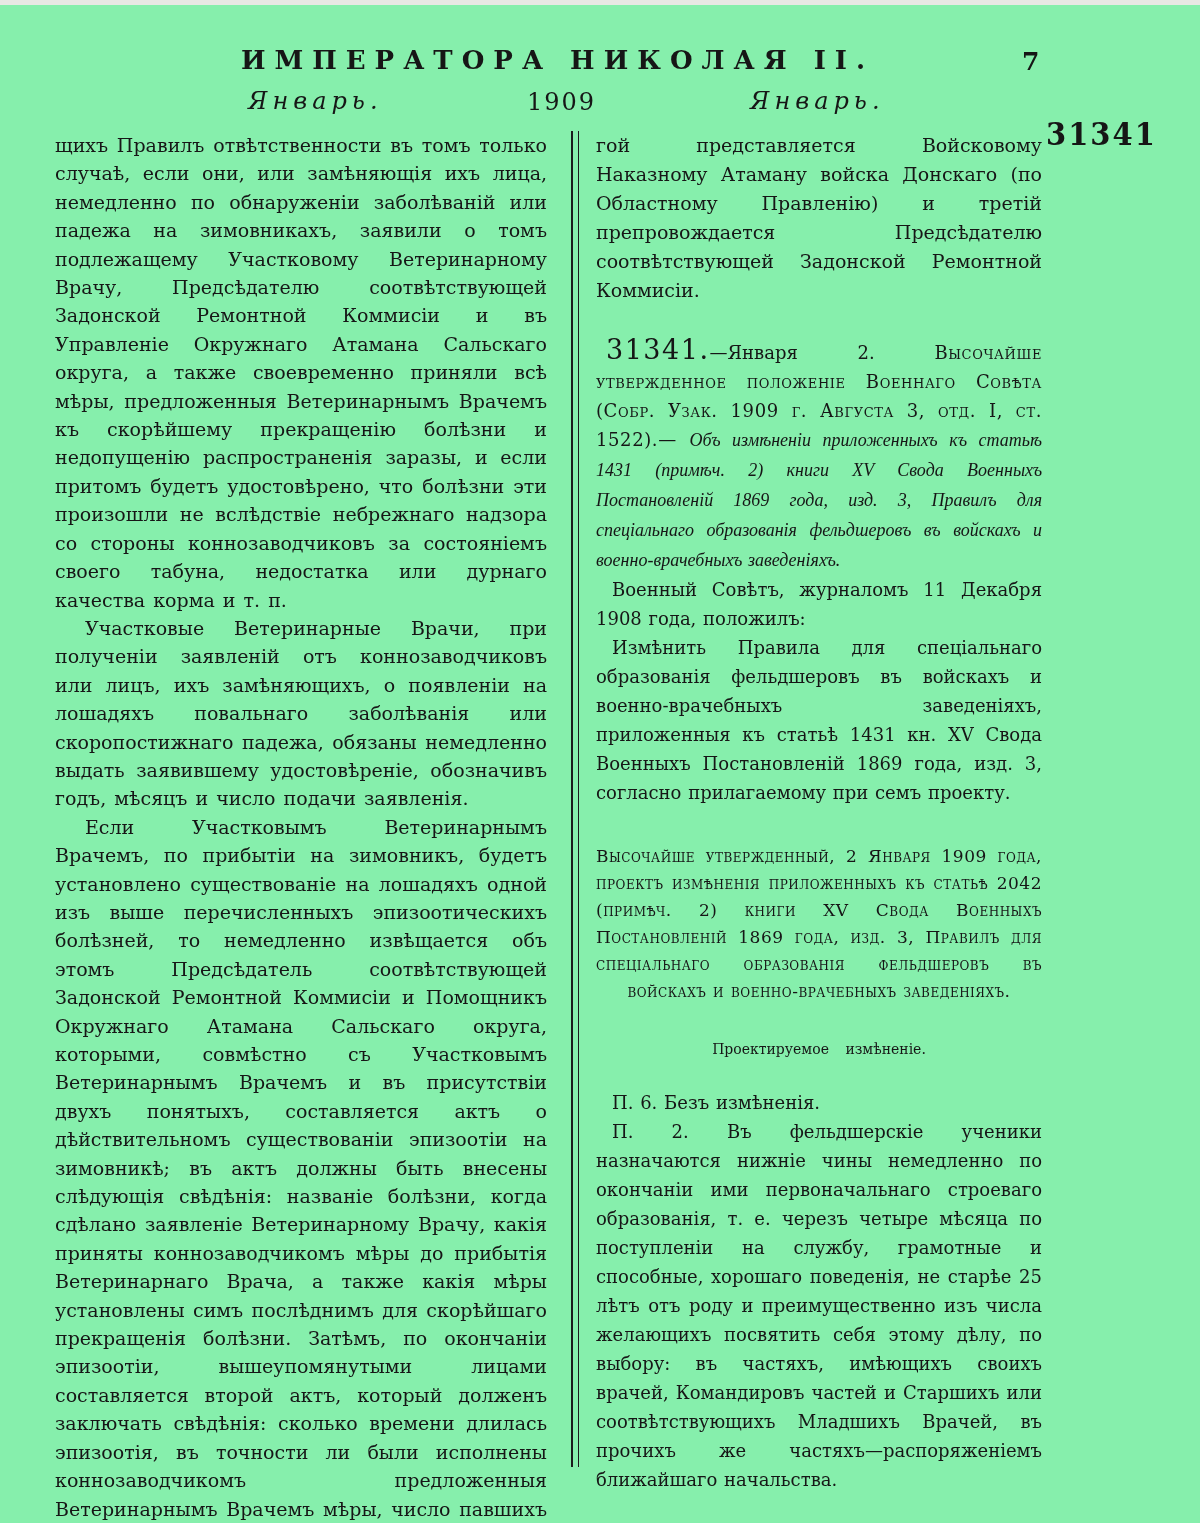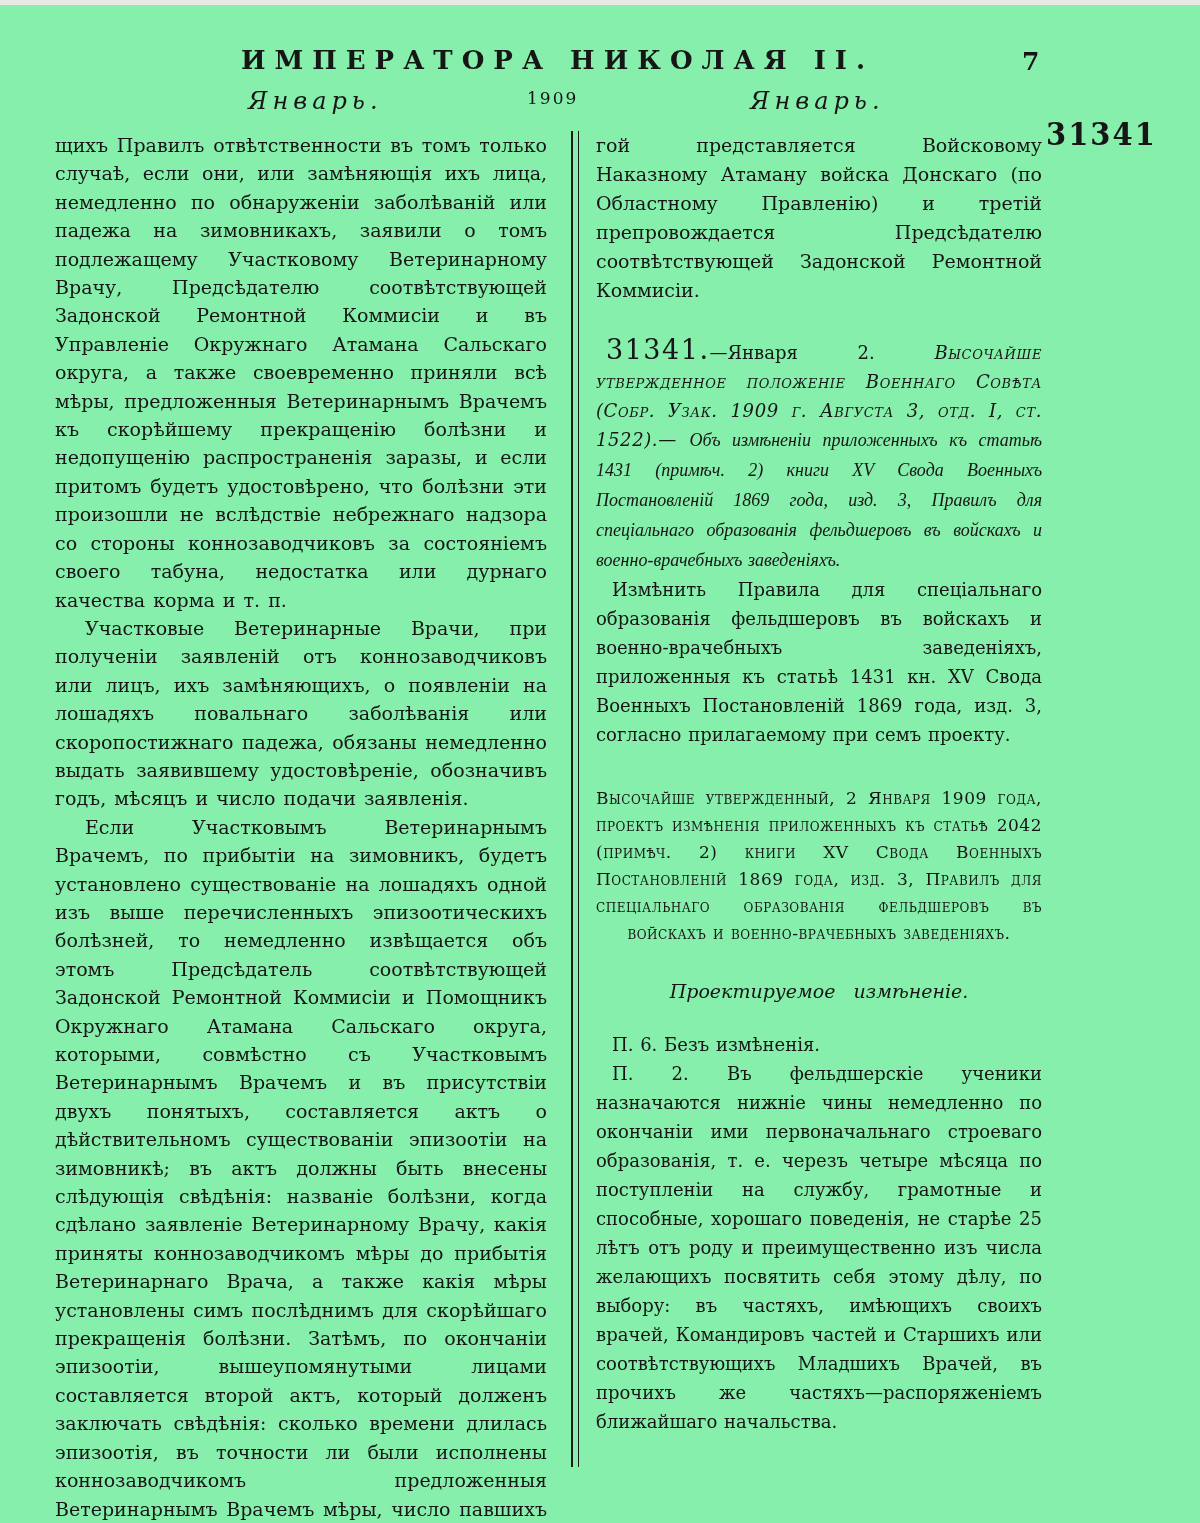--- a/index.html
+++ b/index.html
@@ -28,21 +28,21 @@
     top: 42px; left: 1022px;
     font-size: 25px;
     font-weight: bold;
   }
   .subhead-month-left {
     position: absolute; top: 82px; left: 248px;
     font-size: 24px; font-style: italic; letter-spacing: 5px;
   }
   .subhead-year {
     position: absolute; top: 83px; left: 527px;
-    font-size: 17px; letter-spacing: 2px; text-align: center;
+    font-size: 24px; letter-spacing: 2px; text-align: center;
   }
   .subhead-month-right {
     position: absolute; top: 82px; left: 750px;
     font-size: 24px; font-style: italic; letter-spacing: 5px;
   }
   
   .margin-entry-number {
     position: absolute;
     top: 112px; left: 1046px;
     font-size: 29px;
@@ -85,41 +85,40 @@
     line-height: 29px;
     margin-bottom: 30px !important;
   }
   
   .entry-head { text-indent: 10px !important; }
   .entry-number-inline {
     font-size: 27px;
     font-weight: normal;
     letter-spacing: 1.5px;
   }
-  .statute-smallcaps { font-variant: small-caps; letter-spacing: 0.6px; font-style: italic; }
+  .statute-smallcaps { font-variant: small-caps; letter-spacing: 0.6px; }
   .entry-title-italic { font-style: italic; font-family: Liberation Serif, serif; }
   
   .decree-block {
     margin-top: 36px !important;
     text-indent: 0 !important;
     font-variant: small-caps;
     letter-spacing: 0.5px;
     font-size: 17px;
     line-height: 27px;
     text-align: justify;
     text-align-last: center;
   }
   .section-heading {
     margin-top: 30px !important;
     margin-bottom: 24px !important;
     text-indent: 0 !important;
     text-align: center;
     text-align-last: center;
-    font-style: italic;
-    font-size: 19px;
+    font-size: 14px;
     word-spacing: 12px;
   }
 </style>
 </head>
 <body>
 
 <div class="page">
 
   <div class="running-head">ИМПЕРАТОРА НИКОЛАЯ II.</div>
   <div class="folio-number">7</div>
@@ -137,20 +136,21 @@
     <p>Участковые Ветеринарные Врачи, при полученіи заявленій отъ коннозаводчиковъ или лицъ, ихъ замѣняющихъ, о появленіи на лошадяхъ повальнаго заболѣванія или скоропостижнаго падежа, обязаны немедленно выдать заявившему удостовѣреніе, обозначивъ годъ, мѣсяцъ и число подачи заявленія.</p>
     <p>Если Участковымъ Ветеринарнымъ Врачемъ, по прибытіи на зимовникъ, будетъ установлено существованіе на лошадяхъ одной изъ выше перечисленныхъ эпизоотическихъ болѣзней, то немедленно извѣщается объ этомъ Предсѣдатель соотвѣтствующей Задонской Ремонтной Коммисіи и Помощникъ Окружнаго Атамана Сальскаго округа, которыми, совмѣстно съ Участковымъ Ветеринарнымъ Врачемъ и въ присутствіи двухъ понятыхъ, составляется актъ о дѣйствительномъ существованіи эпизоотіи на зимовникѣ; въ актъ должны быть внесены слѣдующія свѣдѣнія: названіе болѣзни, когда сдѣлано заявленіе Ветеринарному Врачу, какія приняты коннозаводчикомъ мѣры до прибытія Ветеринарнаго Врача, а также какія мѣры установлены симъ послѣднимъ для скорѣйшаго прекращенія болѣзни. Затѣмъ, по окончаніи эпизоотіи, вышеупомянутыми лицами составляется второй актъ, который долженъ заключать свѣдѣнія: сколько времени длилась эпизоотія, въ точности ли были исполнены коннозаводчикомъ предложенныя Ветеринарнымъ Врачемъ мѣры, число павшихъ лошадей, съ указаніемъ пола и возраста ихъ, а также заключеніе о томъ, надлежитъ ли избавить коннозаводчика отъ отвѣтственности за убыль лошадей, установленной статьями 13 и 14 сихъ Правилъ.</p>
 
   </div>
 
   <div class="col-right">
     <p class="intro-par">гой представляется Войсковому Наказному Атаману войска Донскаго (по Областному Правленію) и третій препровождается Предсѣдателю соотвѣтствующей Задонской Ремонтной Коммисіи.</p>
 
     <p class="entry-head"><span class="entry-number-inline">31341.</span><span>—Января 2.</span> <span class="statute-smallcaps">Высочайше утвержденное положеніе Военнаго Совѣта (Собр. Узак. 1909 г. Августа 3, отд. I, ст. 1522).—</span> <span class="entry-title-italic">Объ измѣненіи приложенныхъ къ статьѣ 1431 (примѣч. 2) книги XV Свода Военныхъ Постановленій 1869 года, изд. 3, Правилъ для спеціальнаго образованія фельдшеровъ въ войскахъ и военно-врачебныхъ заведеніяхъ.</span></p>
 
+    <p>Военный Совѣтъ, журналомъ 11 Декабря 1908 года, положилъ:</p>
     <p>Измѣнить Правила для спеціальнаго образованія фельдшеровъ въ войскахъ и военно-врачебныхъ заведеніяхъ, приложенныя къ статьѣ 1431 кн. XV Свода Военныхъ Постановленій 1869 года, изд. 3, согласно прилагаемому при семъ проекту.</p>
 
     <p class="decree-block">Высочайше утвержденный, 2 Января 1909 года, проектъ измѣненія приложенныхъ къ статьѣ 2042 (примѣч. 2) книги XV Свода Военныхъ Постановленій 1869 года, изд. 3, Правилъ для спеціальнаго образованія фельдшеровъ въ войскахъ и военно-врачебныхъ заведеніяхъ.</p>
 
     <p class="section-heading">Проектируемое измѣненіе.</p>
 
     <p>П. 6. Безъ измѣненія.</p>
     <p>П. 2. Въ фельдшерскіе ученики назначаются нижніе чины немедленно по окончаніи ими первоначальнаго строеваго образованія, т. е. черезъ четыре мѣсяца по поступленіи на службу, грамотные и способные, хорошаго поведенія, не старѣе 25 лѣтъ отъ роду и преимущественно изъ числа желающихъ посвятить себя этому дѣлу, по выбору: въ частяхъ, имѣющихъ своихъ врачей, Командировъ частей и Старшихъ или соотвѣтствующихъ Младшихъ Врачей, въ прочихъ же частяхъ—распоряженіемъ ближайшаго начальства.</p>
 
   </div>

